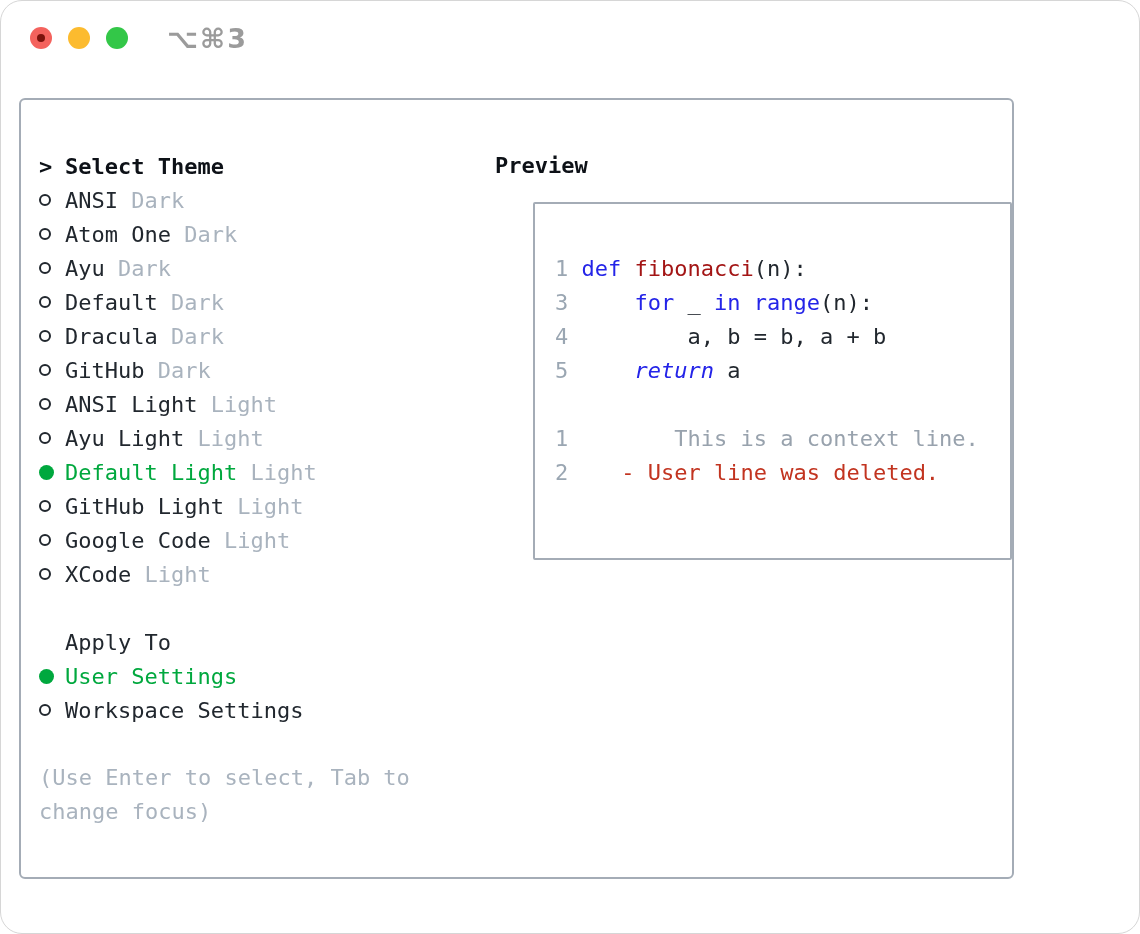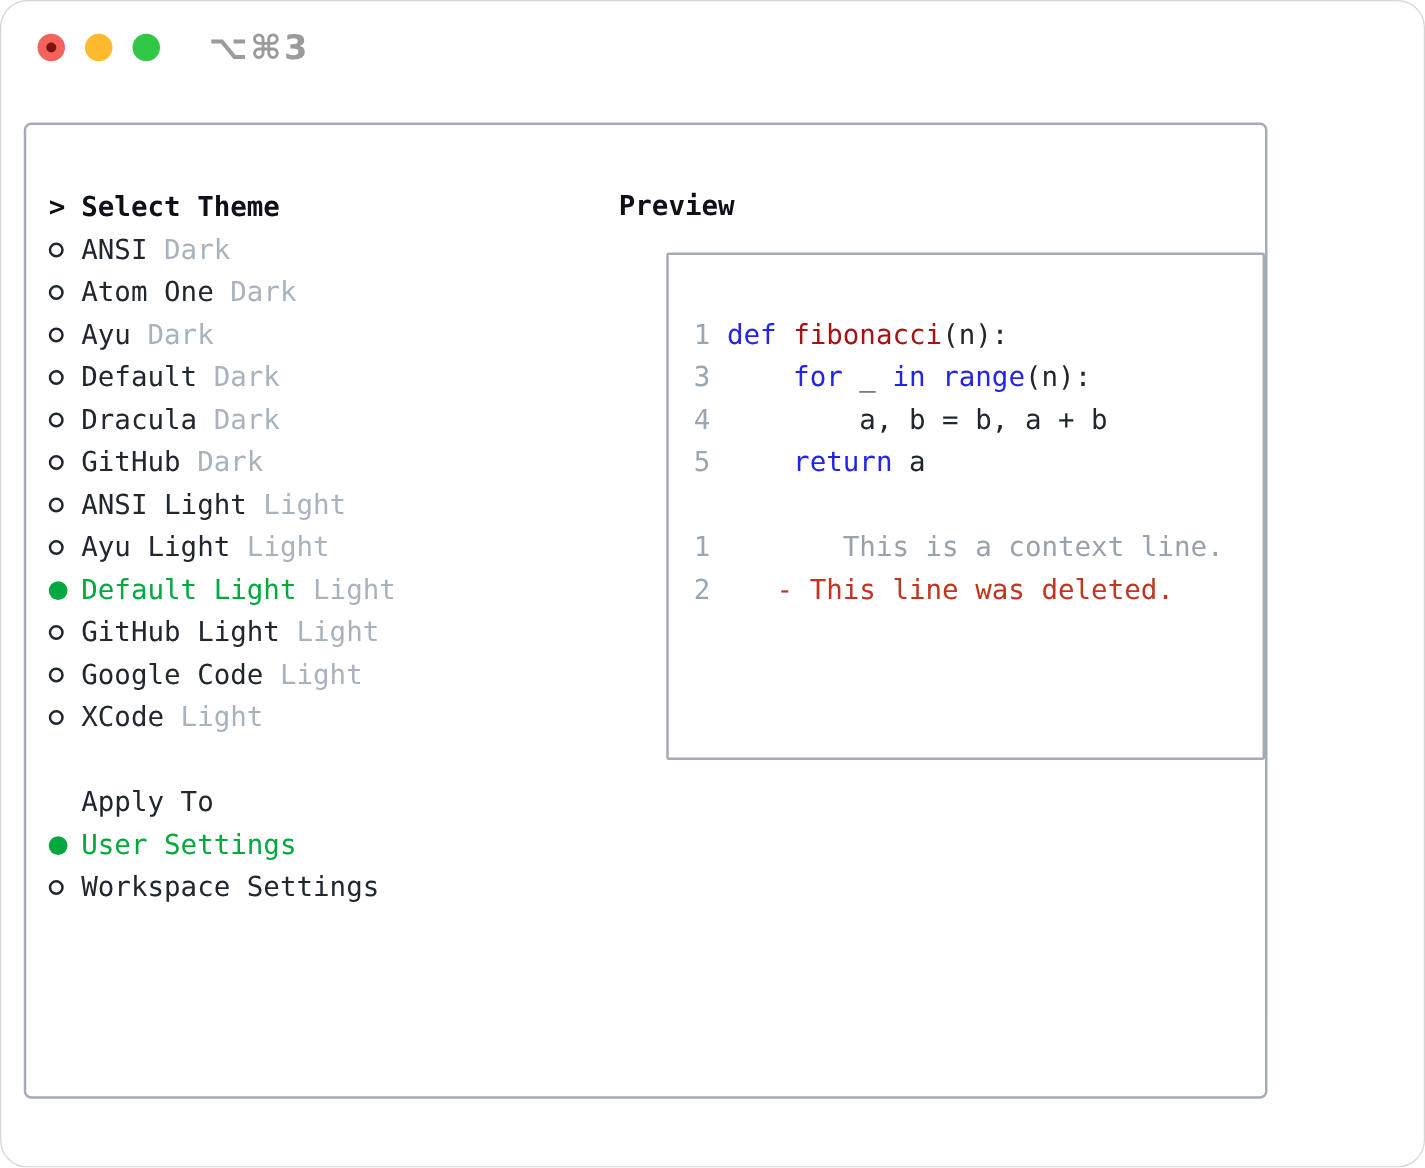--- a/index.html
+++ b/index.html
@@ -41,21 +41,21 @@
   #apply-section { margin-top:34px;text-align:right; }
   #apply-title { color:var(--fg); }
   #help-text {
     margin-top:34px; width:430px; color:var(--muted);
     font-size:22px; line-height:34px;
   }
   
   #right-col { flex:1; font-size:22px; }
   #preview-title { height:34px; line-height:34px; font-weight:bold; color:var(--heading); }
   #preview-pane {
-    margin-top:19px; width:479px; height:406px;
+    margin-top:19px; width:479px; height:358px;
     border:2px solid var(--border); border-radius:2px;
     padding:48px 0 0 20px; overflow:hidden;margin-left:38px;
   }
   .code-line { height:34px; line-height:34px; white-space:pre; font-size:22px; color:var(--fg); }
 </style>
 </head>
 <body>
 
 <div id="window">
 
@@ -93,29 +93,30 @@
         <div class="row">
           <span class="marker"></span>
           <span id="apply-title">Apply To</span>
         </div>
         <div id="apply-list">
             <div class="row"><span class="marker"><span class="radio sel"></span></span><span class="item-name sel">User Settings</span></div>
             <div class="row"><span class="marker"><span class="radio"></span></span><span class="item-name">Workspace Settings</span></div>
           </div>
       </div>
 
+      <div id="help-text">(Use Enter to select, Tab to change focus)</div>
     </div>
 
     <div id="right-col">
       <div id="preview-title">Preview</div>
       <div id="preview-pane">
           <div class="code-line"><span style="color: var(--ln);">1 </span><span style="color: var(--kw);">def</span><span style="color: var(--fg);"> </span><span style="color: var(--fn);">fibonacci</span><span style="color: var(--fg);">(n):</span></div>
           <div class="code-line"><span style="color: var(--ln);">3 </span><span style="color: var(--fg);">    </span><span style="color: var(--kw);">for</span><span style="color: var(--fg);"> _ </span><span style="color: var(--kw);">in</span><span style="color: var(--fg);"> </span><span style="color: var(--kw);">range</span><span style="color: var(--fg);">(n):</span></div>
           <div class="code-line"><span style="color: var(--ln);">4 </span><span style="color: var(--fg);">        a, b = b, a + b</span></div>
-          <div class="code-line"><span style="color: var(--ln);">5 </span><span style="color: var(--fg);">    </span><span style="color: var(--kw);">return</span><span style="color: var(--fg);"> a</span></div>
+          <div class="code-line"><span style="color: var(--ln);">5 </span><span style="color: var(--fg);">    </span><span style="color: var(--kw); font-style: italic;">return</span><span style="color: var(--fg);"> a</span></div>
           <div class="code-line"></div>
           <div class="code-line"><span style="color: var(--ln);">1</span><span style="color: var(--ctx);">        This is a context line.</span></div>
-          <div class="code-line"><span style="color: var(--ln);">2</span><span style="color: var(--fg);">    </span><span style="color: var(--del);">- This line was deleted.</span></div>
+          <div class="code-line"><span style="color: var(--ln);">2</span><span style="color: var(--fg);">    </span><span style="color: var(--del);">- User line was deleted.</span></div>
         </div>
     </div>
 
   </div>
 </div>
 
 </body></html>

